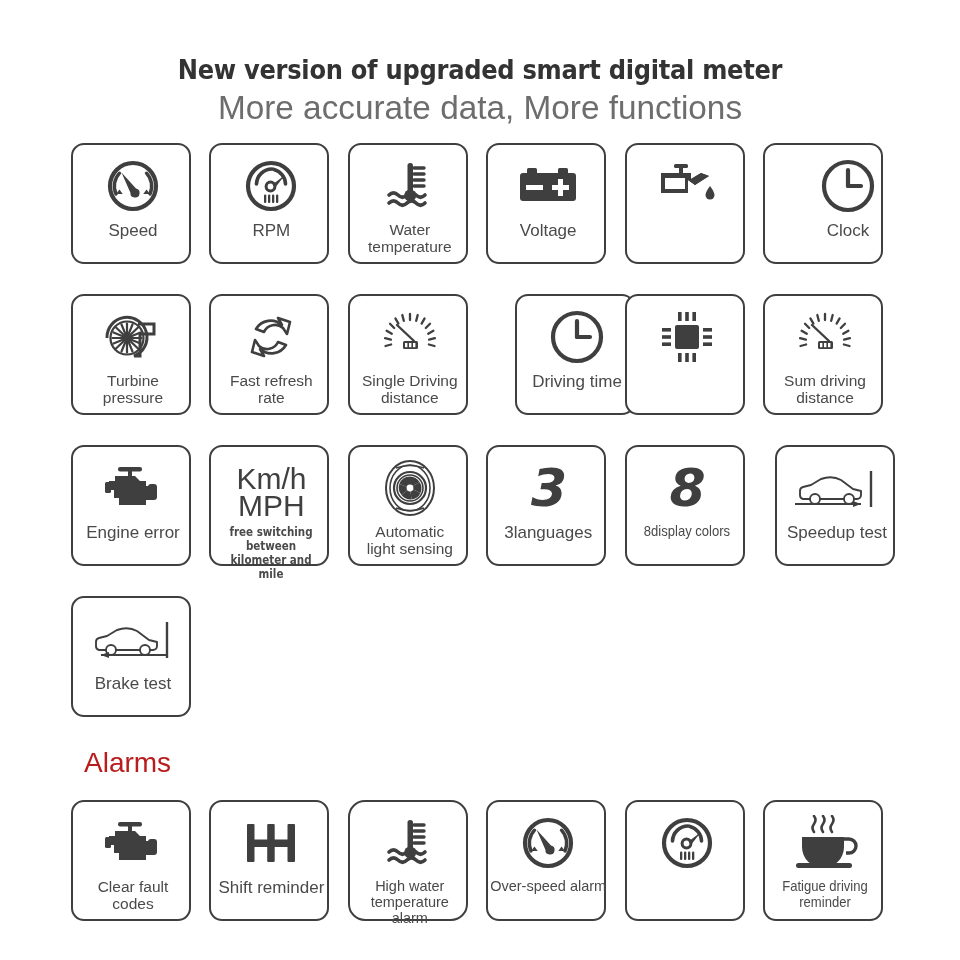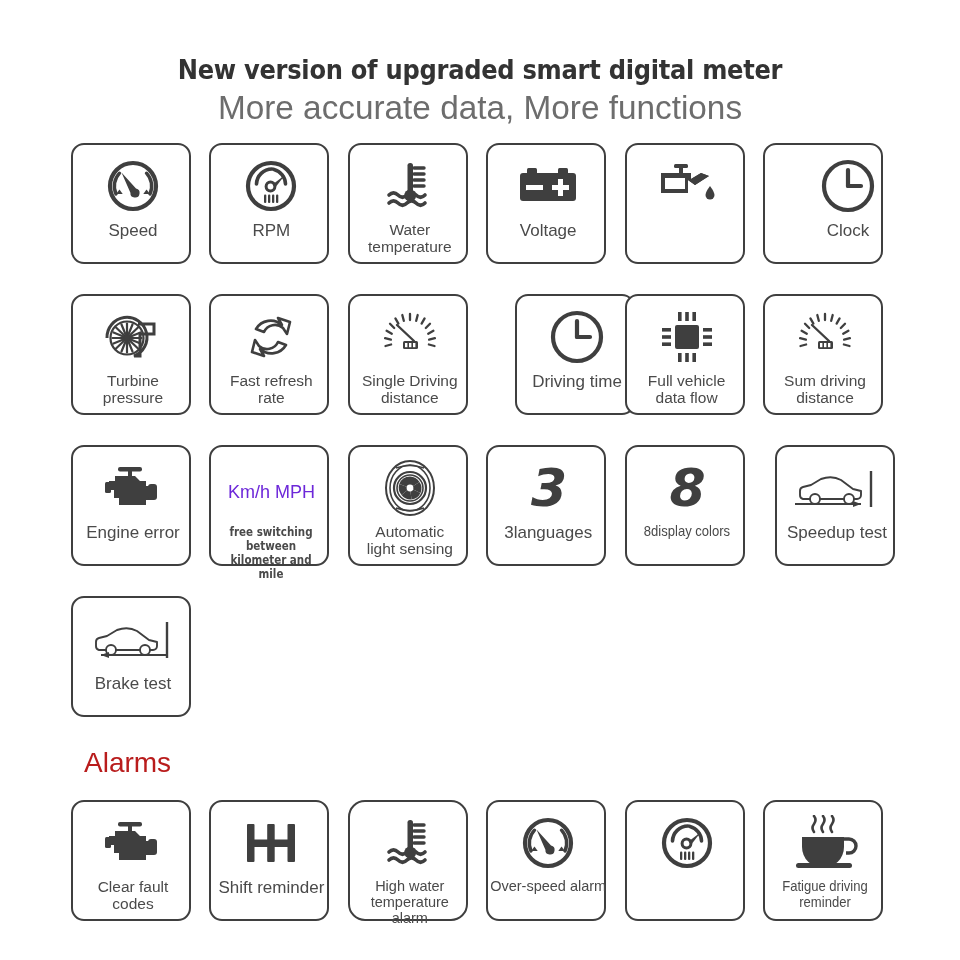--- a/index.html
+++ b/index.html
@@ -65,21 +65,21 @@
     line-height:19px;
     color:#4a4a4a;
     white-space:pre-line;
     font-family:"Liberation Sans", sans-serif;
   }
   .label.sm{font-size:15.5px;line-height:17px;}
   .label.xs{font-size:14.5px;line-height:16px;}
 
   
   .kmh-big{
-    font-size:18px;line-height:27px;color:#6d28d9;
+    font-size:30px;line-height:27px;color:#404040;
     text-align:center;margin-top:8px;
   }
   .kmh-small{
     position:absolute;top:78px;left:1px;right:1px;
     text-align:center;
     font-size:12px;line-height:14px;
     color:#4a4a4a;font-weight:bold;
     transform:scaleX(0.86);
     white-space:pre-line;
     font-family:"DejaVu Sans", sans-serif;
@@ -302,22 +302,20 @@
                 <rect x="34.4" y="45" width="3.6" height="9"></rect>
        <rect x="4" y="20" width="9" height="3.6"></rect>
                 <rect x="4" y="27.2" width="9" height="3.6"></rect>
                 <rect x="4" y="34.4" width="9" height="3.6"></rect>
        <rect x="45" y="20" width="9" height="3.6"></rect>
                 <rect x="45" y="27.2" width="9" height="3.6"></rect>
                 <rect x="45" y="34.4" width="9" height="3.6"></rect>
      </g>
    </svg>
           </div>
-          <div class="label sm">Full vehicle
-data flow</div>
         </div>
       </div>
       <div class="card" style="left: 763px; top: 294px;">
         <div class="card-inner">
           <div class="icon-box">
             <svg width="62" height="58" viewBox="0 0 62 58">
      <g stroke="#3f3f3f" stroke-width="2.3" stroke-linecap="round">
        <line x1="31" y1="6" x2="31" y2="12"></line>
        <line x1="38.7" y1="7" x2="37.2" y2="12.8"></line>
                 <line x1="23.3" y1="7" x2="24.8" y2="12.8"></line>

